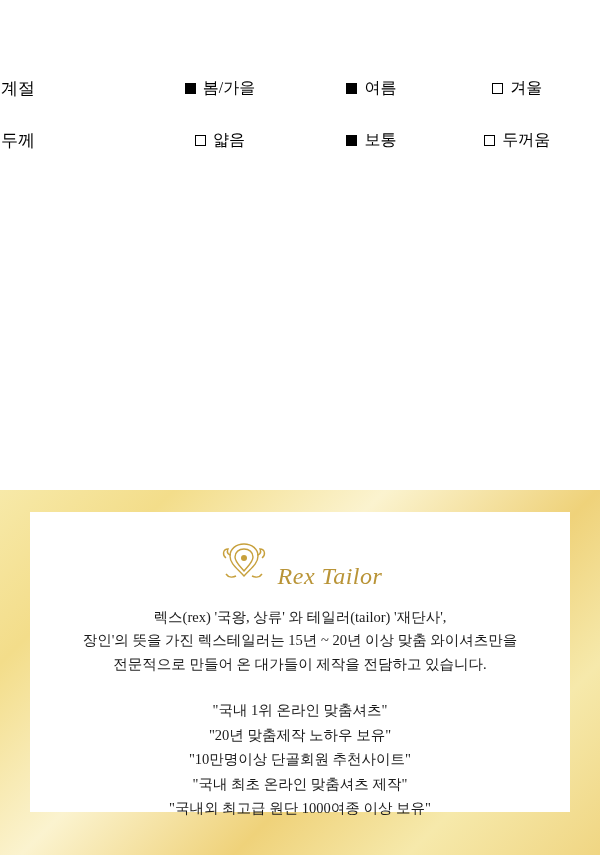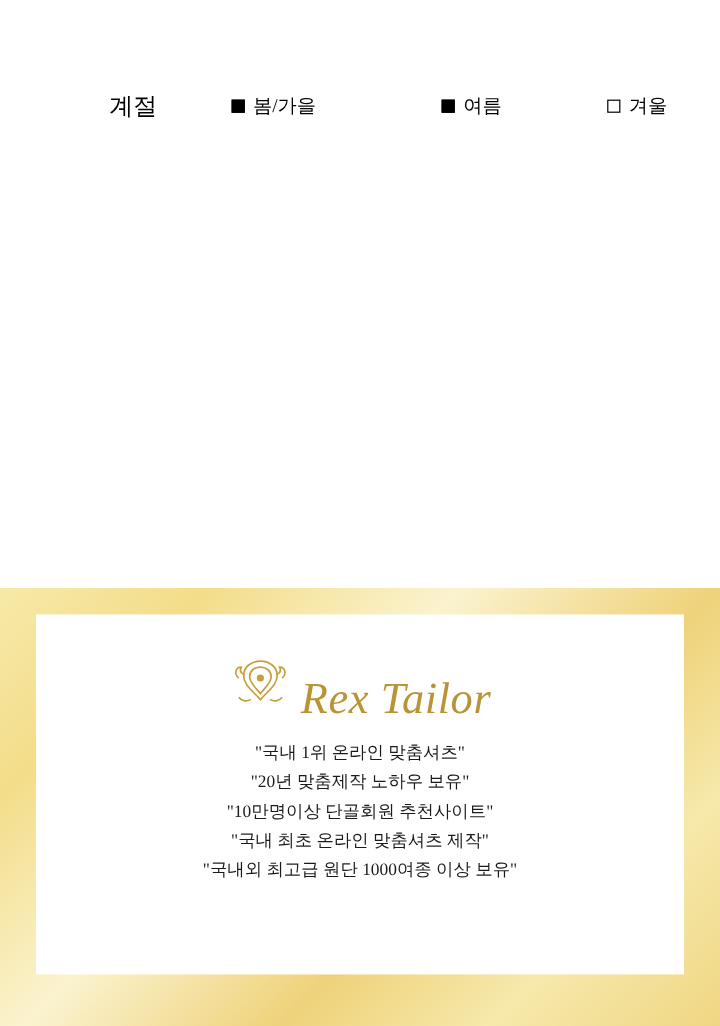--- a/index.html
+++ b/index.html
@@ -22,22 +22,22 @@
     top: 62px;
     left: 0;
     width: 600px;
     border-collapse: collapse;
   }
   .attr-table tr {
     height: 52px;
   }
   .attr-label {
     width: 130px;
-    text-align: right;
-    font-size: 20px;
+    text-align: left;
+    font-size: 17px;
     font-family: "Liberation Serif", serif;
     color: #000000;
     white-space: nowrap;
   }
   .attr-cell {
     text-align: center;
     font-size: 16px;
     color: #000000;
     white-space: nowrap;
   }
@@ -96,21 +96,21 @@
     gap: 8px;
   }
   .logo-crest {
     width: 52px;
     height: 44px;
     position: relative;
   }
   .logo-text {
     font-family: "Liberation Serif", serif;
     font-style: italic;
-    font-size: 37px;
+    font-size: 24px;
     color: #b99437;
     letter-spacing: 0.5px;
     line-height: 1;
     margin-top: 32px;
   }
   .logo-sub {
     font-family: "Liberation Sans", sans-serif;
     font-size: 10.5px;
     color: #6b5a33;
     margin-top: 4px;
@@ -153,20 +153,38 @@
           <span class="box checked"></span><span class="opt-label">여름</span>
         </span>
       </td>
       <td class="attr-cell">
         <span class="opt">
           <span class="box"></span><span class="opt-label">겨울</span>
         </span>
       </td>
     </tr>
 
+    <tr>
+      <td class="attr-label">두께</td>
+      <td class="attr-cell">
+        <span class="opt">
+          <span class="box"></span><span class="opt-label">얇음</span>
+        </span>
+      </td>
+      <td class="attr-cell">
+        <span class="opt">
+          <span class="box checked"></span><span class="opt-label">보통</span>
+        </span>
+      </td>
+      <td class="attr-cell">
+        <span class="opt">
+          <span class="box"></span><span class="opt-label">두꺼움</span>
+        </span>
+      </td>
+    </tr>
 
 
 
 
   </tbody>
 </table>
 
 <div class="brand-outer">
   <div class="brand-inner">
 
@@ -182,20 +200,25 @@
               <path d="M18 38 C14 40 10 39 8 36"></path>
               <path d="M34 38 C38 40 42 39 44 36"></path>
             </g>
             <circle cx="26" cy="20" r="3" fill="#c7a03c"></circle>
           </svg>
         </span>
         <span class="logo-text">Rex Tailor</span>
       </div>
     </div>
 
+    <div class="desc">
+      <div>렉스(rex) '국왕, 상류' 와 테일러(tailor) '재단사',</div>
+      <div>장인'의 뜻을 가진 렉스테일러는 15년 ~ 20년 이상 맞춤 와이셔츠만을</div>
+      <div>전문적으로 만들어 온 대가들이 제작을 전담하고 있습니다.</div>
+    </div>
 
     <div class="quotes">
       <div>"국내 1위 온라인 맞춤셔츠"</div>
       <div>"20년 맞춤제작 노하우 보유"</div>
       <div>"10만명이상 단골회원 추천사이트"</div>
       <div>"국내 최초 온라인 맞춤셔츠 제작"</div>
       <div>"국내외 최고급 원단 1000여종 이상 보유"</div>
     </div>
 
   </div>

